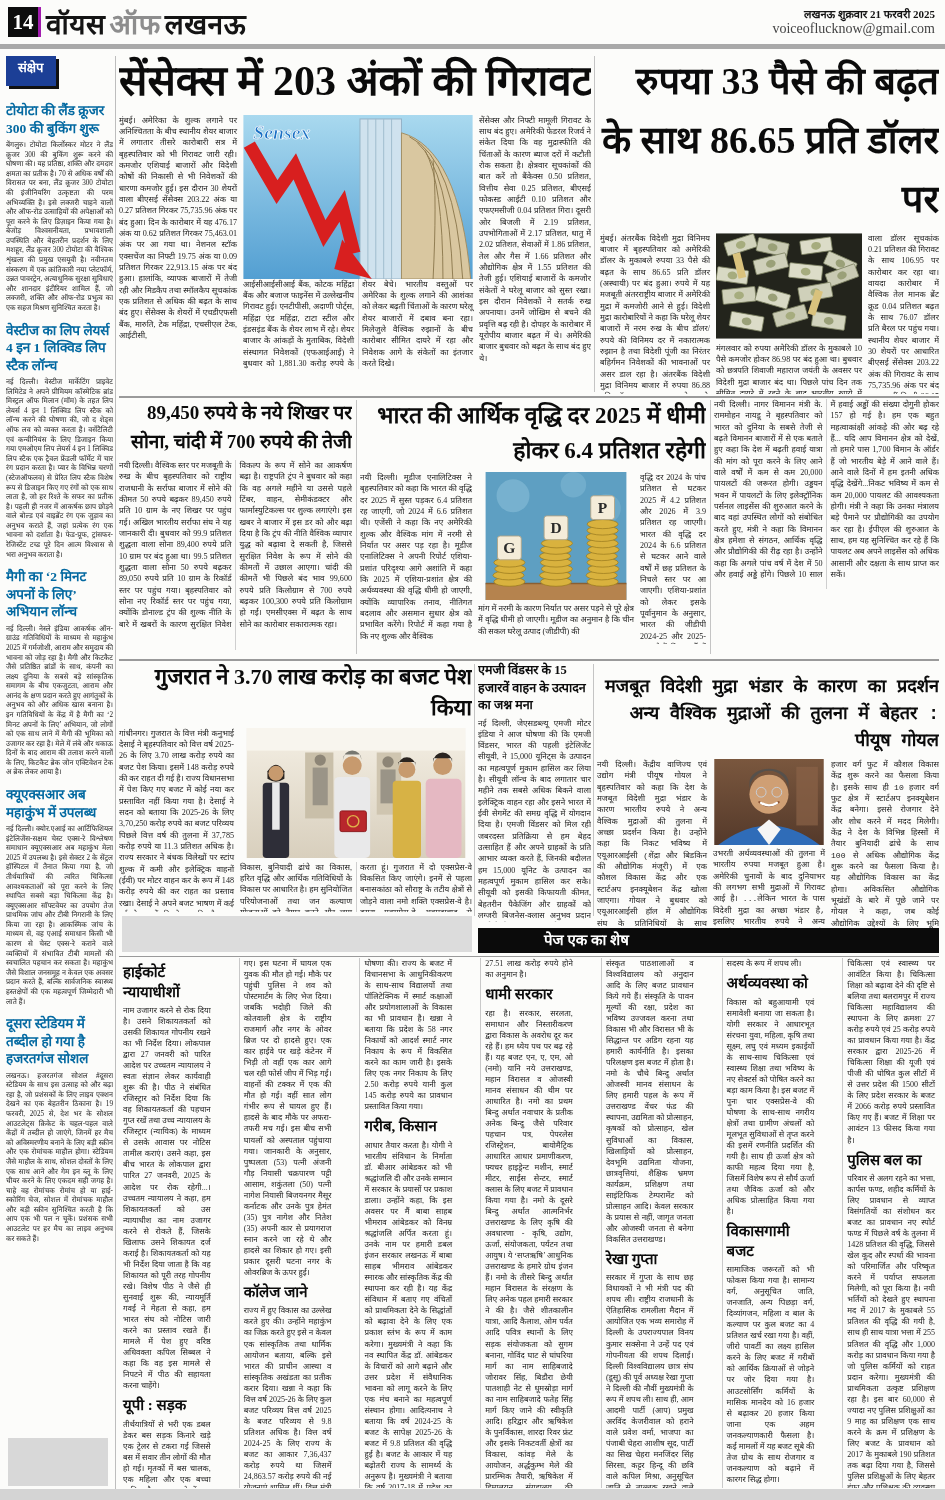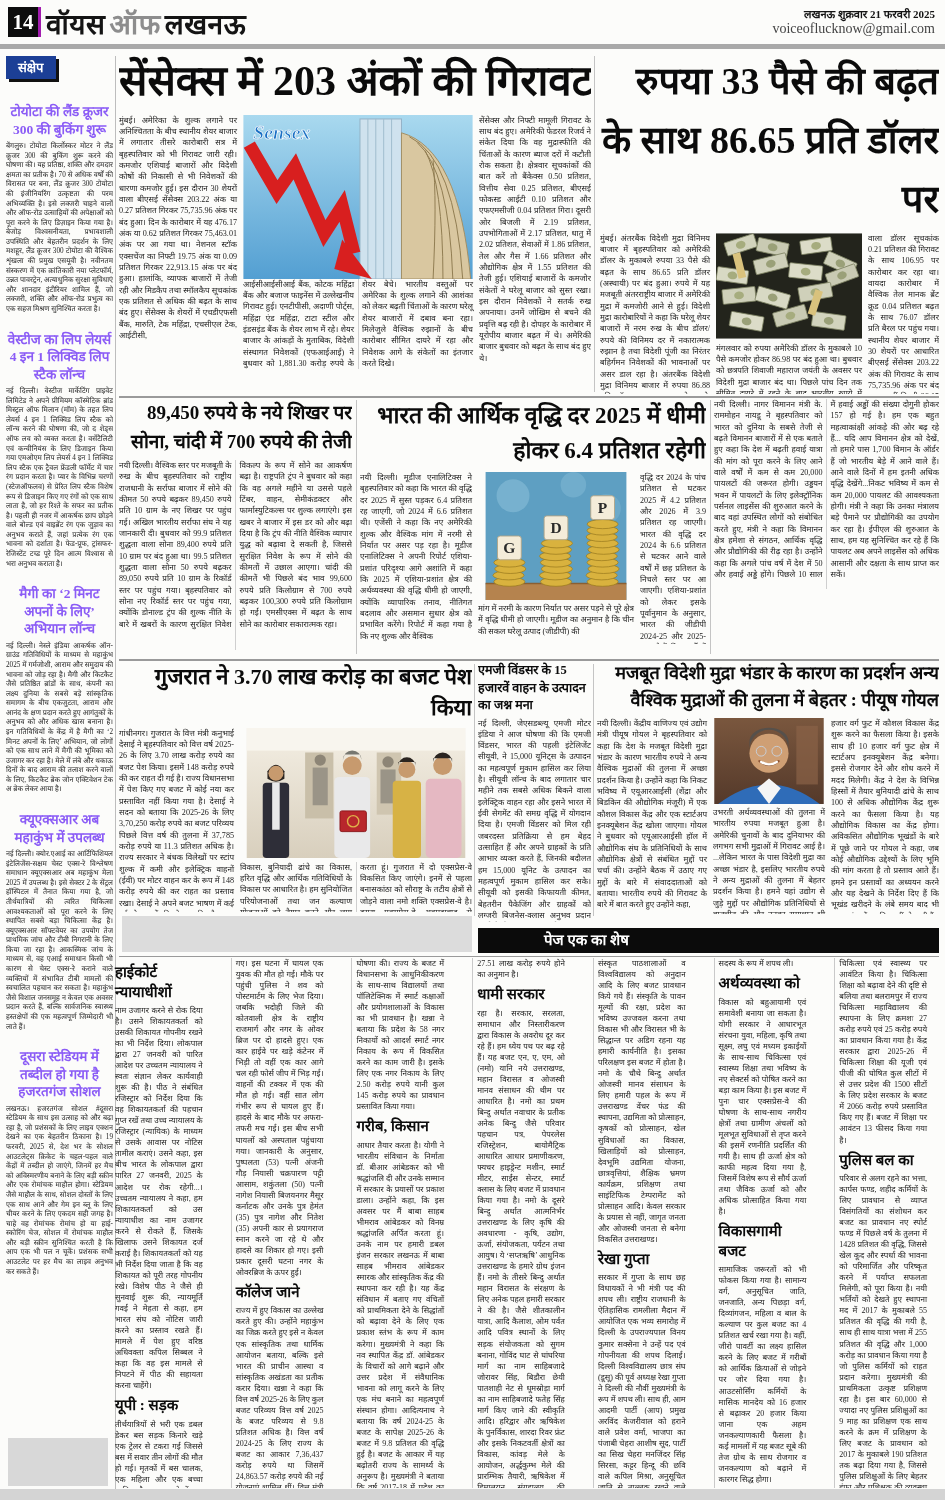--- a/index.html
+++ b/index.html
@@ -11,22 +11,22 @@
   .masthead{position:absolute;left:46px;top:4px;font-size:28px;font-weight:800;letter-spacing:.5px;white-space:nowrap;}
   .mast-gray{color:#8d8d8d;padding:0 4px;}
   .section-title{position:absolute;left:0;right:0;top:9px;text-align:center;font-size:21px;font-weight:700;}
   .dateline-block{position:absolute;right:10px;top:6px;text-align:right;}
   .dateline{font-size:11px;font-weight:700;}
   .email{font-size:14px;color:#444;}
   .header-rule{position:absolute;left:0;right:0;top:44px;height:5px;background:#a9a9a9;}
   
   .sidebar{position:absolute;left:6px;top:56px;width:107px;height:1434px;overflow:hidden;}
   .brief-tag{display:inline-block;background:#1c3f96;color:#fff;font-weight:700;font-size:13px;
-             padding:2px 12px 3px;box-shadow:3px 3px 0 #111;margin-bottom:8px;}
-  .side-head{font-size:13.5px;font-weight:700;color:#8b5cf6;line-height:1.3;margin:16px 0 4px;text-align:center;}
+             padding:2px 12px 10px;box-shadow:3px 3px 0 #111;margin-bottom:8px;}
+  .side-head{font-size:13.5px;font-weight:700;color:#0369a1;line-height:1.3;margin:8px 0 4px;}
   .side-body{font-size:7.2px;line-height:1.33;text-align:justify;color:#1d1d1d;}
   .sidebar-ad{position:absolute;left:2px;bottom:4px;width:100px;height:48px;background:#d8d8d8;}
   .v-main{position:absolute;left:115px;top:56px;width:1px;height:1434px;background:#bdbdbd;}
   
   .art{position:absolute;overflow:hidden;}
   .art h1,.art h2,.art h3{margin:0;font-weight:800;color:#0b0b0b;text-align:right;}
   .art-body{font-size:8.1px;line-height:1.4;text-align:justify;color:#1b1b1b;}
   .cols2{column-count:2;column-gap:8px;column-rule:1px solid #cfcfcf;}
   .flexrow{display:flex;gap:6px;overflow:hidden;}
   .photo{display:block;width:100%;}
@@ -51,28 +51,28 @@
   .art-pilots{left:714px;top:399px;width:225px;height:256px;}
   .art-pilots h2{font-size:19px;line-height:1.5;margin-bottom:4px;}
   .pilots-body{height:190px;overflow:hidden;}
   .art-gujarat{left:119px;top:662px;width:353px;height:250px;}
   .art-gujarat h2{font-size:22px;line-height:1.4;margin-bottom:4px;}
   .guj-body{height:212px;}
   .gj-c1{width:115px;} .gj-right{flex:1;}
   .guj-ad{position:absolute;left:122px;top:916px;width:350px;height:36px;background:#dcdcdc;}
   .art-mg{left:478px;top:662px;width:113px;height:260px;}
   .art-mg h3{font-size:12.5px;line-height:1.4;margin-bottom:3px;text-align:left;}
-  .art-goyal{left:597px;top:660px;width:342px;height:260px;}
+  .art-goyal{left:597px;top:674px;width:342px;height:260px;font-family:Liberation Mono, monospace;}
   .art-goyal h2{font-size:18px;line-height:1.5;margin-bottom:4px;}
   .goyal-body{height:196px;}
   .gy-c1{width:110px;} .gy-c2{width:112px;} .gy-c3{flex:1;}
   
   .banner{position:absolute;left:478px;top:928px;width:461px;height:25px;background:#0b0b0b;}
   .banner span{color:#fff;font-weight:700;font-size:15px;line-height:25px;padding-left:66px;display:inline-block;}
-  .bottom{position:absolute;left:111px;top:958px;width:820px;height:530px;display:flex;overflow:hidden;gap:24px;}
+  .bottom{position:absolute;left:119px;top:958px;width:820px;height:530px;display:flex;overflow:hidden;gap:24px;}
   .bcol{flex:1;padding:0 4px;overflow:hidden;}
   .bcol + .bcol{border-left:1px solid #c9c9c9;}
   .chead{font-size:15px;font-weight:800;line-height:1.3;margin:5px 0 3px;color:#0b0b0b;}
   .bbody{font-size:8px;line-height:1.38;text-align:justify;color:#1d1d1d;}
   .h-top{position:absolute;left:119px;width:820px;height:1px;background:#9a9a9a;}
   .footer-strip{position:absolute;left:0;top:1489px;width:945px;height:11px;background:#d4d4d4;}
 </style>
 </head>
 <body>
 

